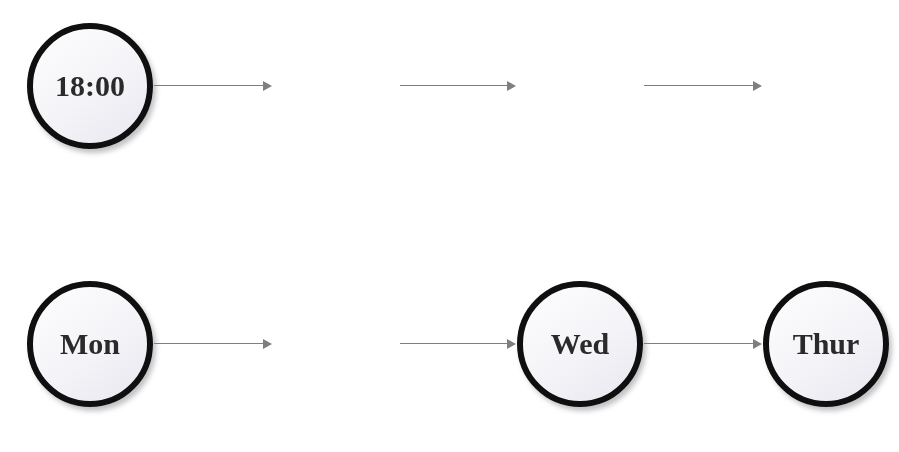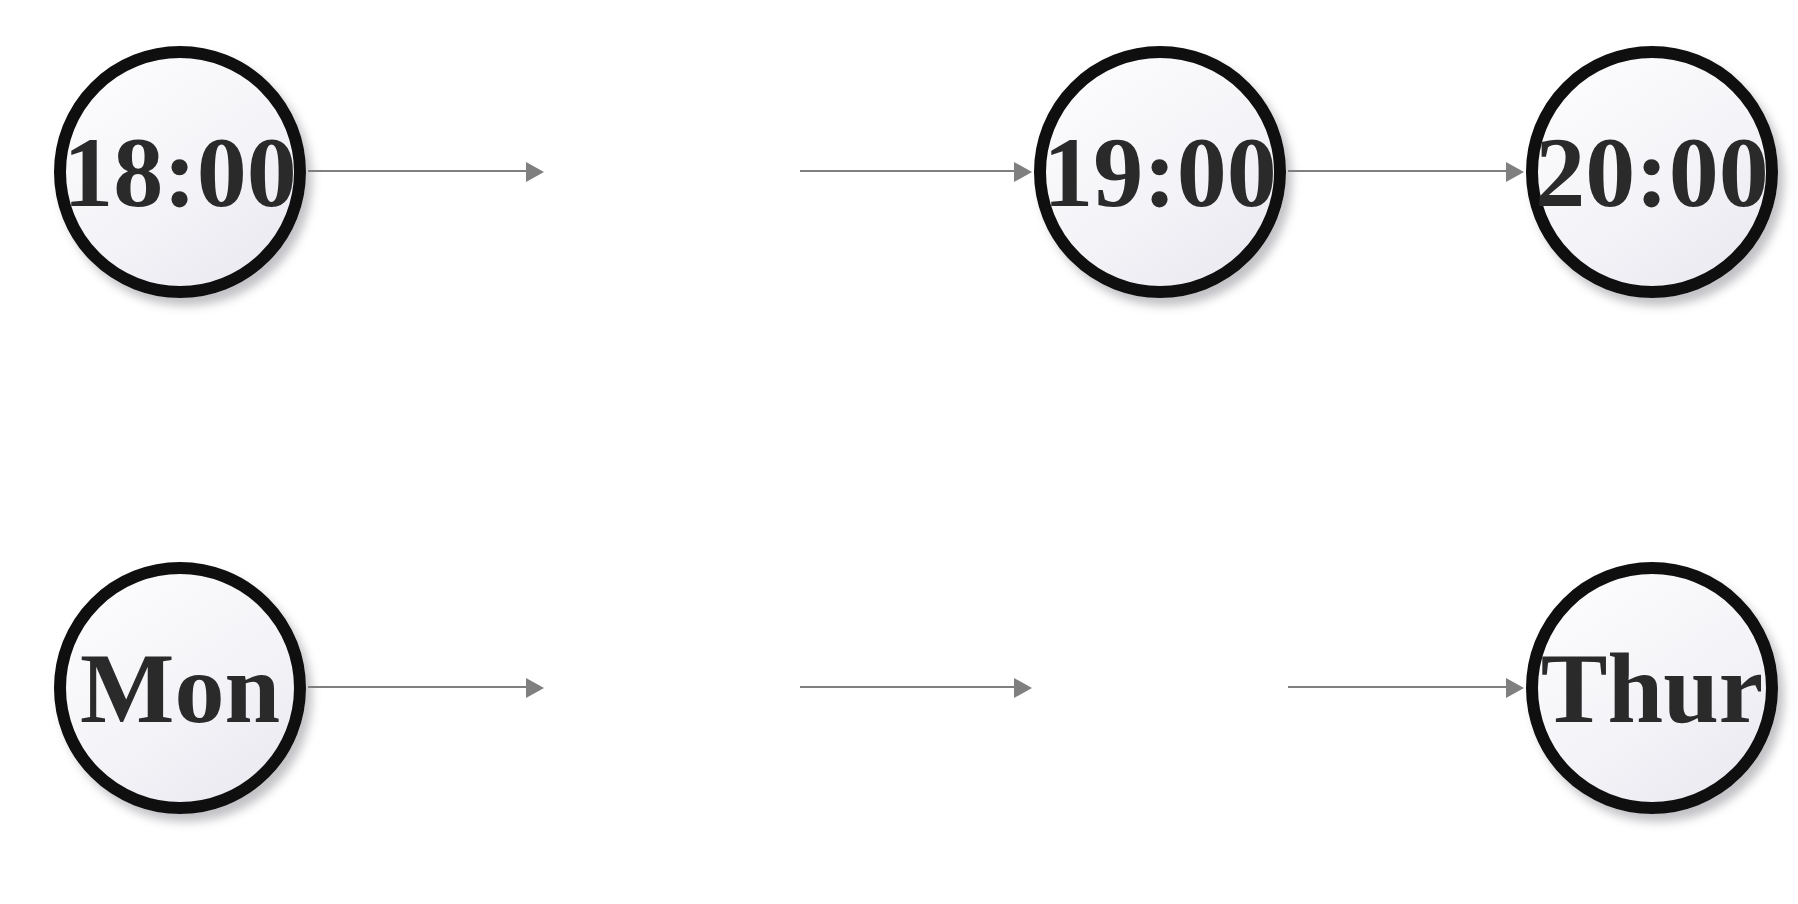--- a/index.html
+++ b/index.html
@@ -21,21 +21,21 @@
     width: 126px;
     height: 126px;
     border: 6px solid #0f0f0f;
     border-radius: 50%;
     background: linear-gradient(145deg, #fdfdfe 0%, #f4f3f7 55%, #e9e8f0 100%);
     box-shadow: 3px 4px 5px rgba(120,120,128,0.45);
     display: flex;
     align-items: center;
     justify-content: center;
     font-weight: bold;
-    font-size: 50px;
+    font-size: 30px;
     color: #2b2a2b;
     letter-spacing: 0px;
     user-select: none;
   }
   
   .r0 { top: 23px; }
   .r1 { top: 281px; }
   .c0 { left: 27px; }
   .c1 { left: 273px; }
   .c2 { left: 517px; }
@@ -77,35 +77,34 @@
 
   <div class="node r0 c0">18:00</div>
   <div class="arrow ar0 a0">
     <div class="line"></div>
     <div class="head"></div>
   </div>
   <div class="arrow ar0 a1">
     <div class="line"></div>
     <div class="head"></div>
   </div>
-  <div class="node r0 c2">19:00</div>
   <div class="arrow ar0 a2">
     <div class="line"></div>
     <div class="head"></div>
   </div>
-  <div class="node r0 c3">20:00</div>
 
   <div class="node r1 c0">Mon</div>
   <div class="arrow ar1 a0">
     <div class="line"></div>
     <div class="head"></div>
   </div>
   <div class="arrow ar1 a1">
     <div class="line"></div>
     <div class="head"></div>
   </div>
+  <div class="node r1 c2">Wed</div>
   <div class="arrow ar1 a2">
     <div class="line"></div>
     <div class="head"></div>
   </div>
   <div class="node r1 c3">Thur</div>
 
 </div>
 
 </body></html>

